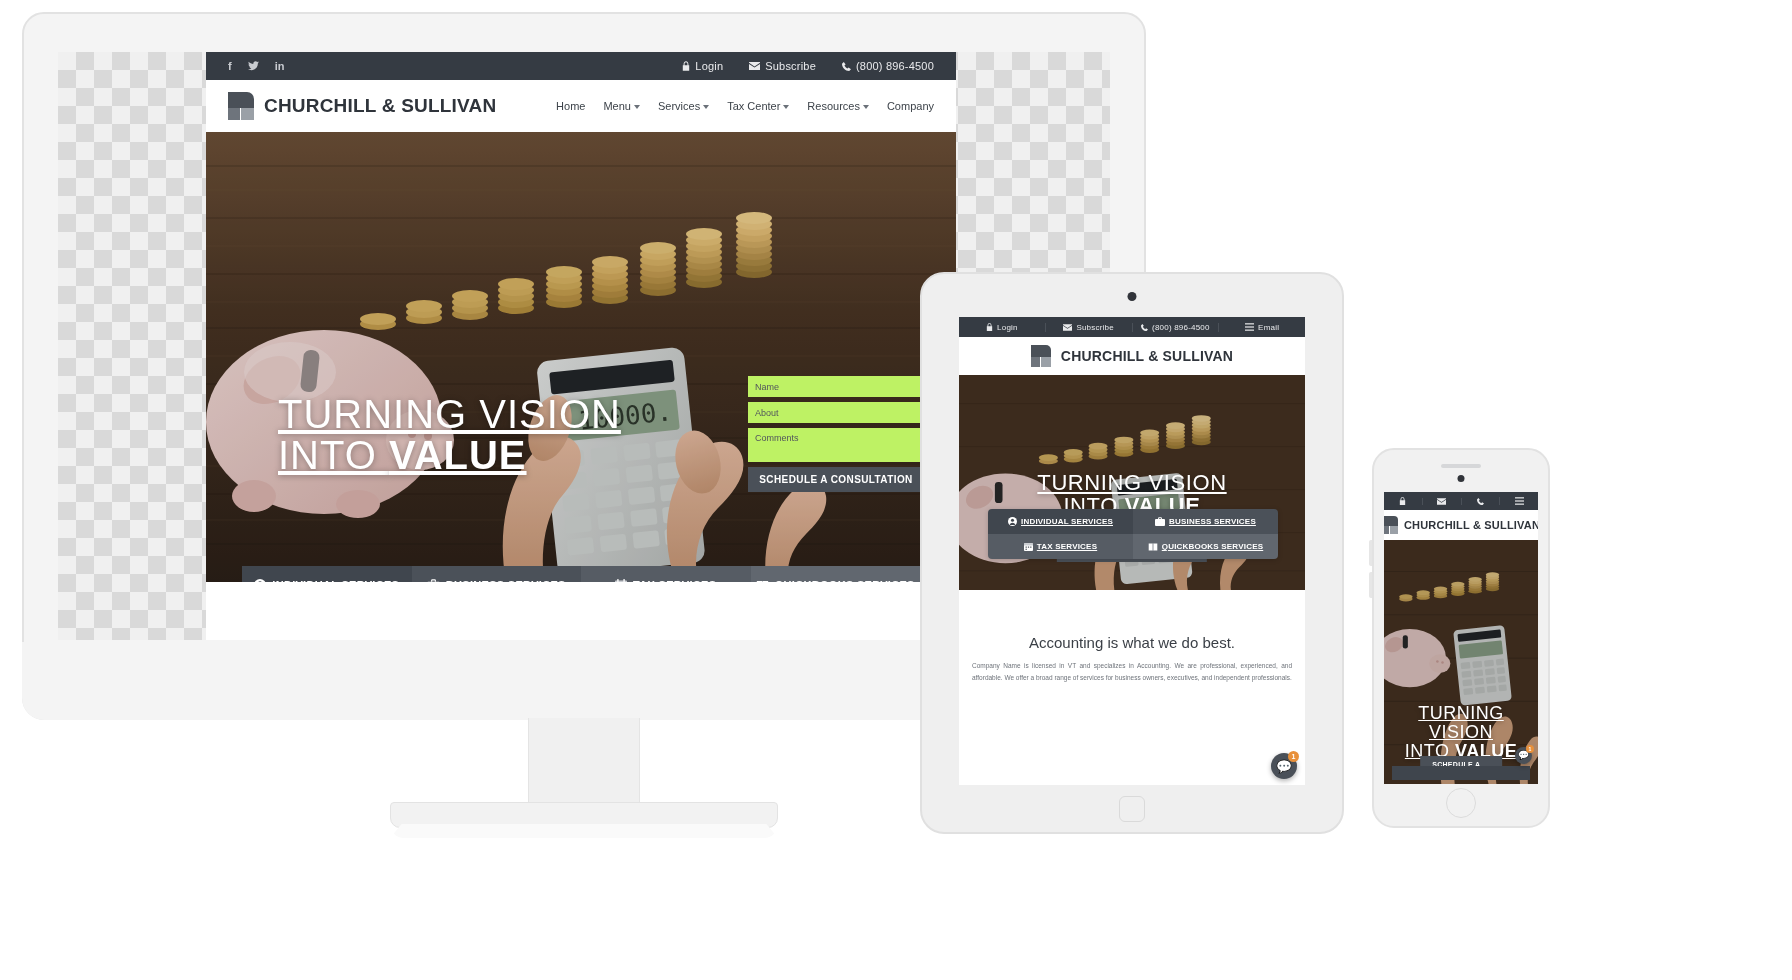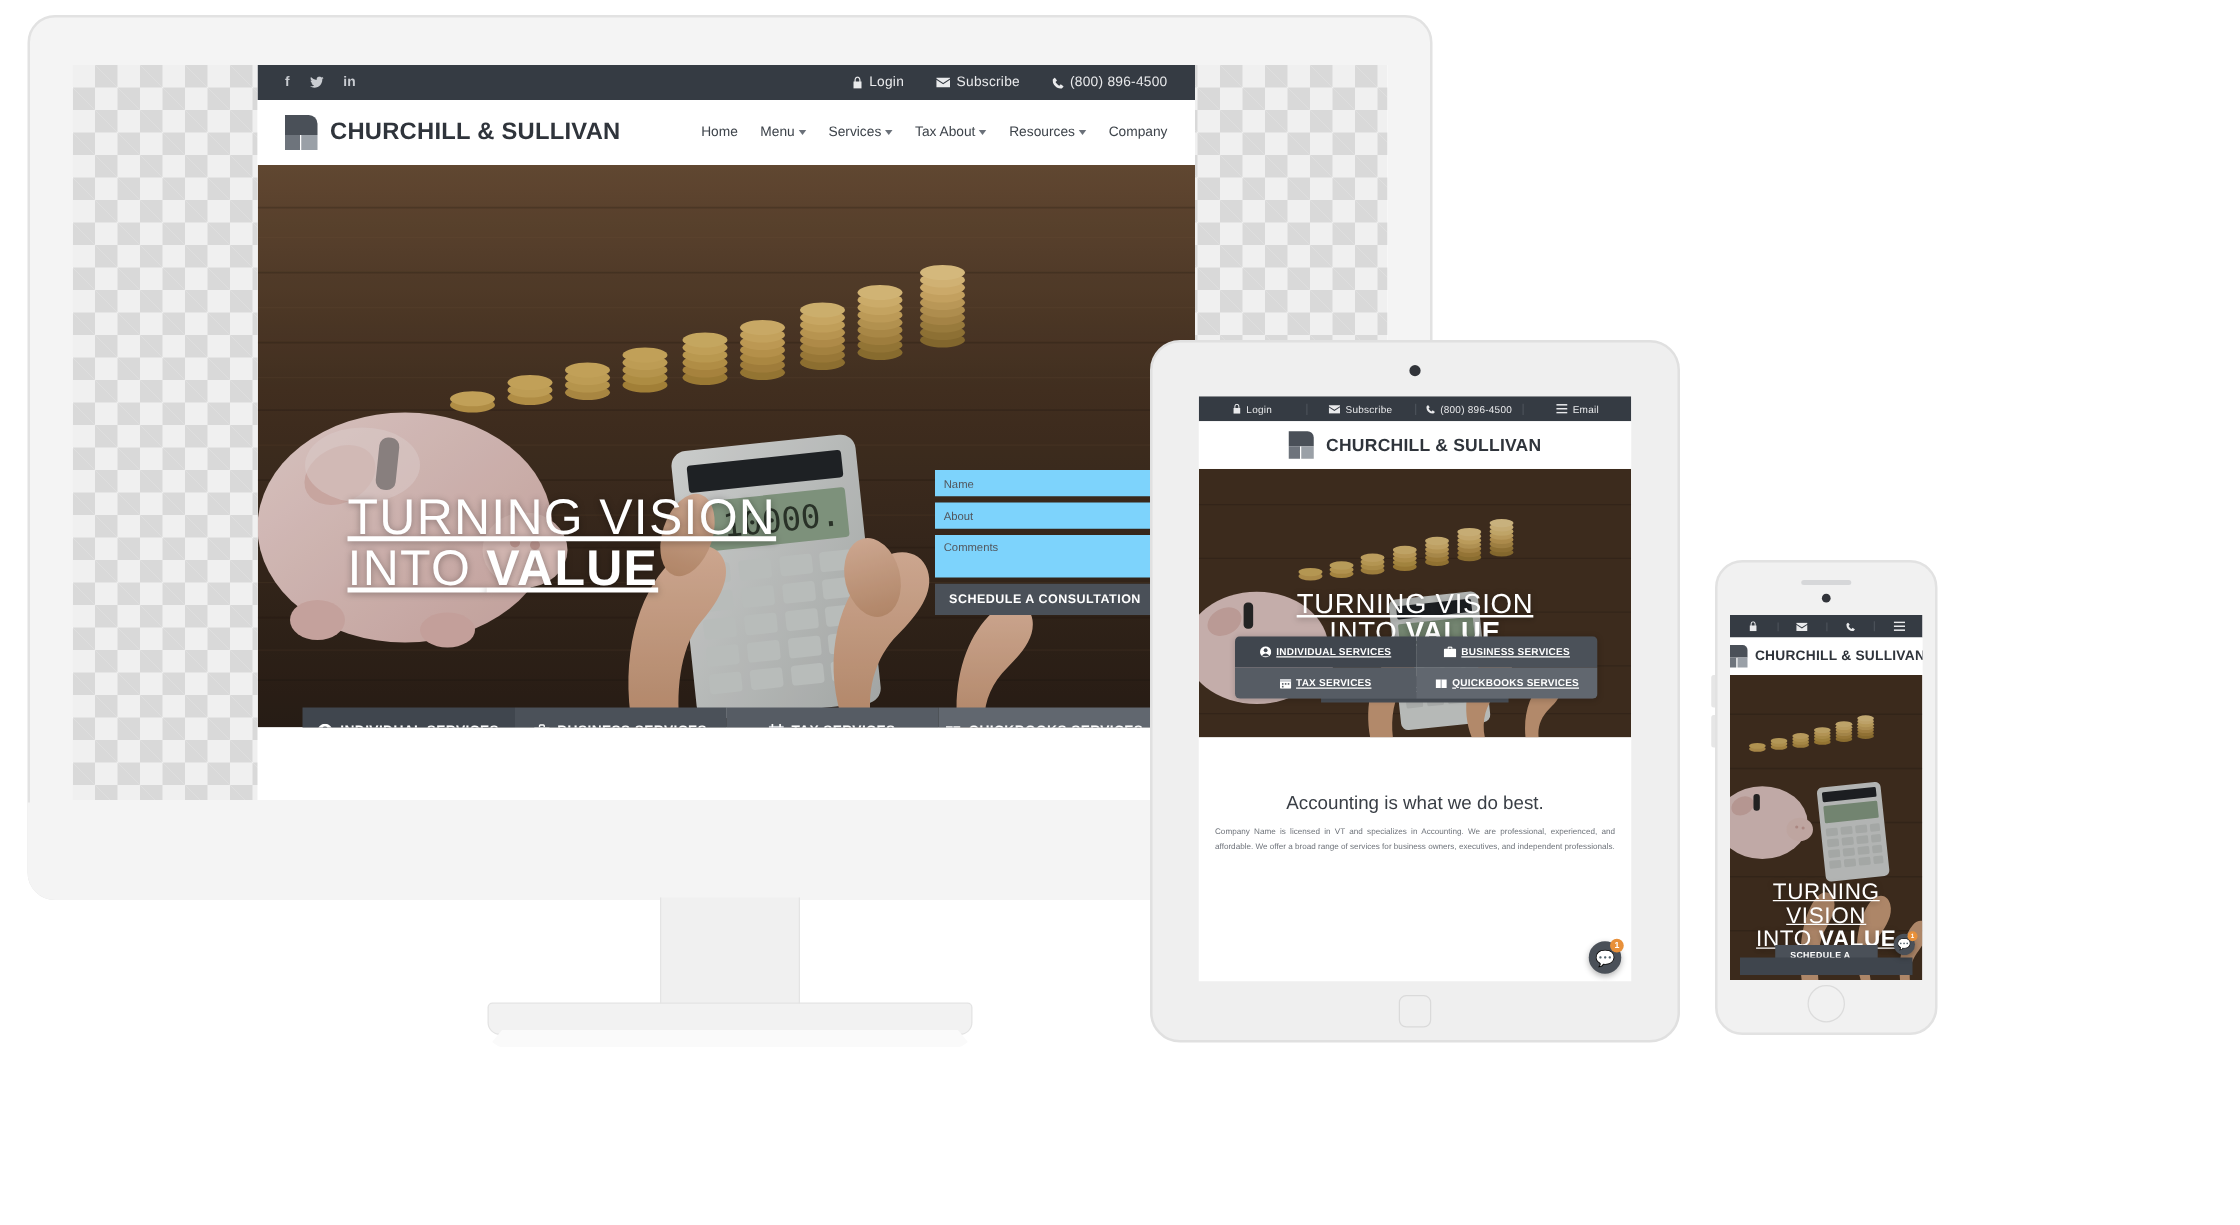--- a/index.html
+++ b/index.html
@@ -64,21 +64,21 @@
   .d-hero-bg { position:absolute; inset:0; }
   .d-headline {
     position:absolute; left:72px; top:262px; color:#fff;
     font-size:40px; line-height:1.02; letter-spacing:1px; font-weight:normal;
     text-shadow:0 1px 6px rgba(0,0,0,.35);
   }
   .d-headline b { font-weight:bold; }
 
   .d-form { position:absolute; right:32px; top:244px; width:176px; }
   .d-field {
-    height:21px; background:#7dd3fc; margin-bottom:5px; font-size:9px; color:#52565c;
+    height:21px; background:#bef264; margin-bottom:5px; font-size:9px; color:#52565c;
     display:flex; align-items:center; padding:0 7px; border:none;
   }
   .d-field.ta { height:34px; align-items:flex-start; padding-top:5px; }
   .d-cta {
     margin-top:4px; height:25px; background:#4a5058; color:#fff; font-size:10px; font-weight:bold;
     letter-spacing:.4px; display:flex; align-items:center; justify-content:center; cursor:pointer;
   }
 
   
   .d-tabs { position:absolute; left:36px; bottom:-22px; display:flex; width:678px; height:38px; }
@@ -196,21 +196,21 @@
           <div class="logo-mark">
             <div class="a"></div>
               <div class="b"></div>
               <div class="c"></div>
           </div>
           <div class="logo-text">CHURCHILL &amp; SULLIVAN</div>
           <div class="d-nav">
             <a href="#"><span>Home</span></a>
             <a href="#"><span>Menu</span><i class="caret"></i></a>
             <a href="#"><span>Services</span><i class="caret"></i></a>
-            <a href="#"><span>Tax About</span><i class="caret"></i></a>
+            <a href="#"><span>Tax Center</span><i class="caret"></i></a>
             <a href="#"><span>Resources</span><i class="caret"></i></a>
             <a href="#"><span>Company</span></a>
           </div>
         </div>
 
         <div class="d-hero">
           <div class="d-hero-bg">
             <svg width="750" height="450" viewBox="0 0 750 450" preserveAspectRatio="none">
               <defs>
                 <linearGradient id="wood" x1="0" y1="0" x2="0" y2="1">

